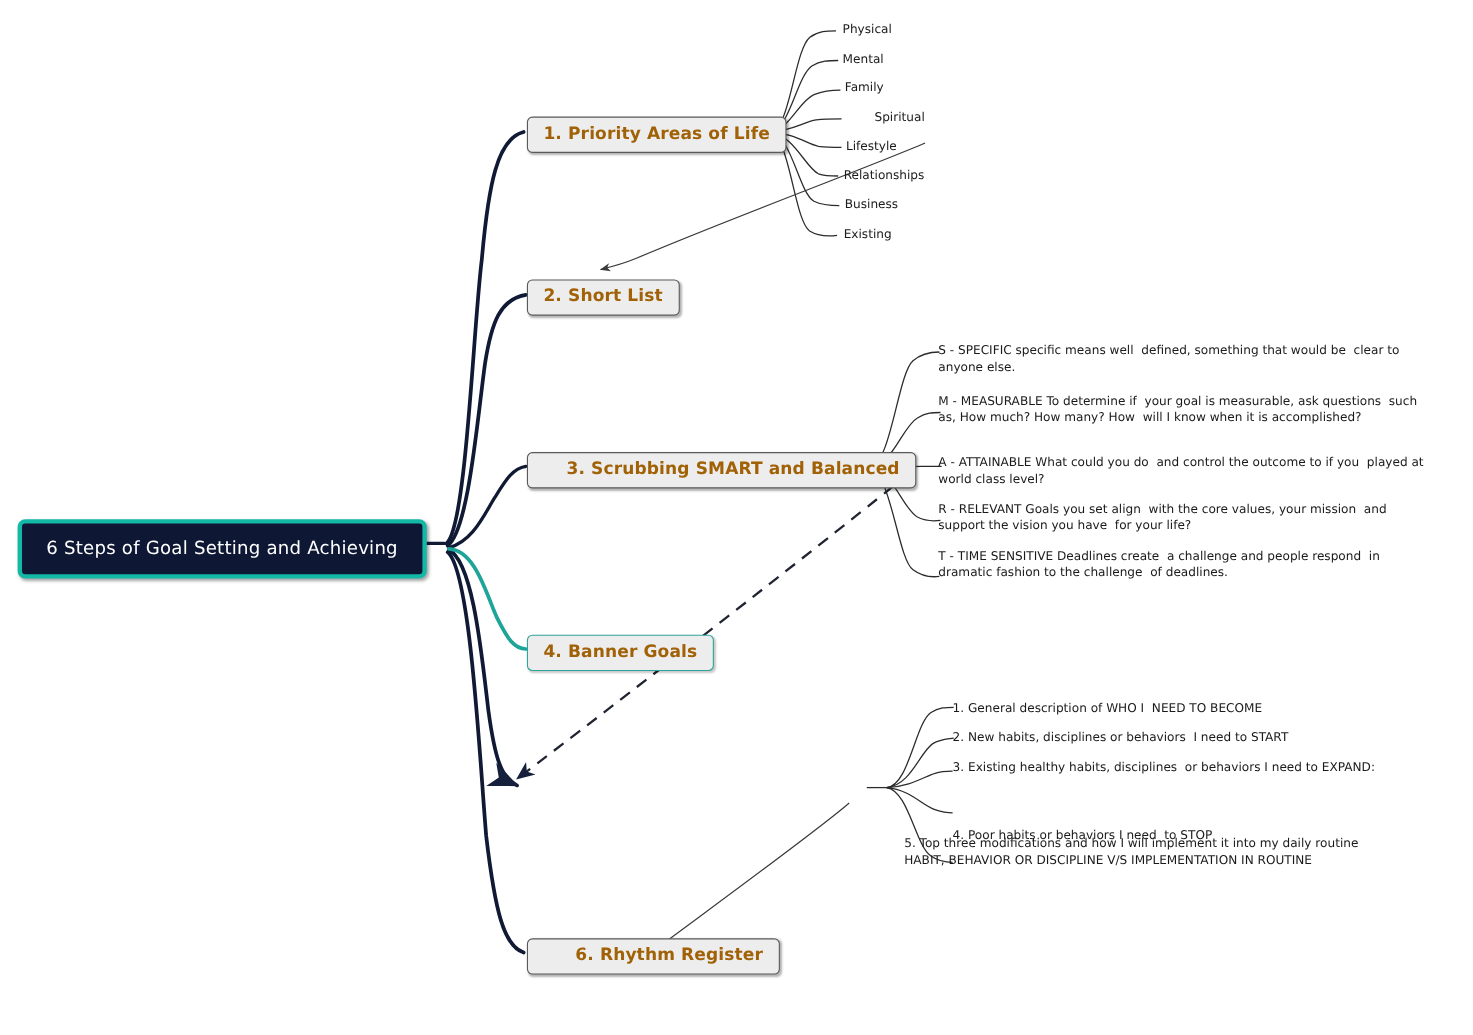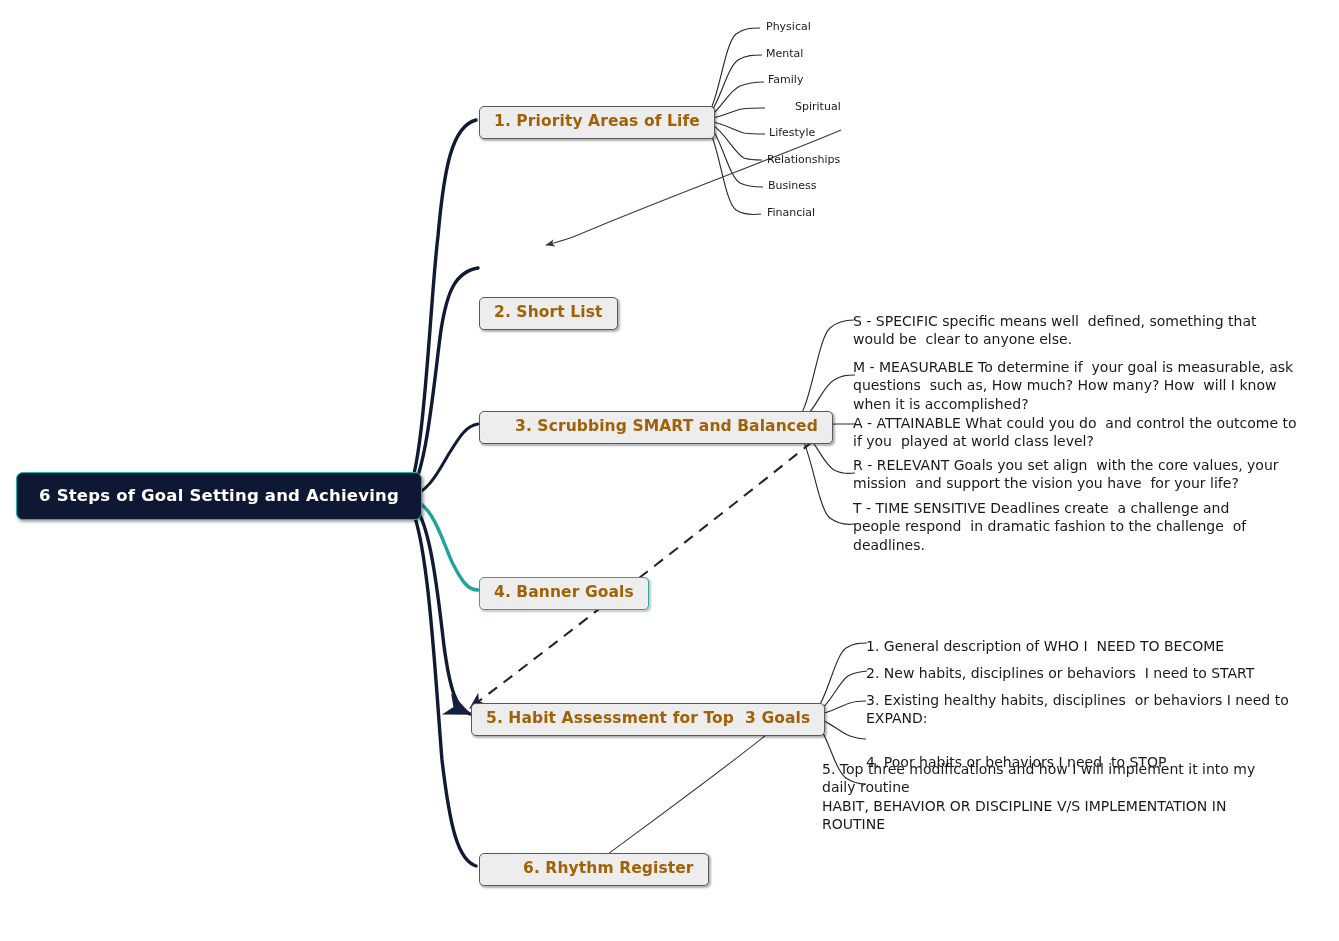--- a/index.html
+++ b/index.html
@@ -43,40 +43,40 @@
     line-height: 1.15;
   }
   .node.teal {
     border-color: #2fa69c;
     box-shadow: 1.5px 1.5px 2px rgba(0,0,0,0.22);
   }
   .root-node {
     position: absolute;
     box-sizing: border-box;
     background: #0e1733;
-    border: 1px solid #14b8a6;
+    border: 4px solid #14b8a6;
     border-radius: 7px;
     color: #ffffff;
-    font-weight: bold;
+    font-weight: normal;
     font-size: 16.5px;
     letter-spacing: 0.2px;
     padding: 13px 22px 14px 22px;
     white-space: pre;
     box-shadow: 1.5px 2px 3px rgba(0,0,0,0.35);
   }
   .leaf {
     position: absolute;
     font-size: 11px;
     color: #1a1a1a;
     white-space: pre;
     line-height: 1.0;
   }
   .para {
     position: absolute;
-    font-size: 14px;
+    font-size: 11px;
     color: #1a1a1a;
     line-height: 1.32;
     white-space: pre-wrap;
   }
 </style>
 </head>
 <body>
 
 <div id="canvas">
 
@@ -145,38 +145,37 @@
 
     <path d="M812,442 C740,500 560,640 470,708" fill="none" stroke="#1f2430" stroke-width="2.1" stroke-dasharray="11,8" marker-end="url(#ahdash)"></path>
 
     <path d="M772,730 C742,756 640,830 592,866 C584,872 578,878 574,884" fill="none" stroke="#3a3a3a" stroke-width="1.1" marker-end="url(#ahthin)"></path>
   </svg>
 
   <div class="root-node" style="left:16px; top:472px;">6 Steps of Goal Setting and Achieving</div>
 
   <div class="node" style="left:479px; top:106px;">1. Priority Areas of Life</div>
 
-  <div class="node" style="left:479px; top:254px;margin-top:43px;">2. Short List</div>
+  <div class="node" style="left:479px; top:254px;">2. Short List</div>
 
   <div class="node" style="left:479px; top:411px;padding-left:35px;">3. Scrubbing SMART and Balanced</div>
 
   <div class="node teal" style="left:479px; top:577px;">4. Banner Goals</div>
 
-  <div class="node" style="left:471px; top:703px;">5. Habit Assessment for Top  3 Goals</div>
 
   <div class="node" style="left:479px; top:853px;padding-left:43px;">6. Rhythm Register</div>
 
   <div class="leaf" style="left:766px; top:21px;">Physical</div>
   <div class="leaf" style="left:766px; top:48px;">Mental</div>
   <div class="leaf" style="left:768px; top:74px;">Family</div>
   <div class="leaf" style="left:795px; top:101px;">Spiritual</div>
   <div class="leaf" style="left:769px; top:127px;">Lifestyle</div>
   <div class="leaf" style="left:767px; top:154px;">Relationships</div>
   <div class="leaf" style="left:768px; top:180px;">Business</div>
-  <div class="leaf" style="left:767px; top:207px;">Financial</div>
+  <div class="leaf" style="left:767px; top:207px;">Existing</div>
 
   <div class="para" style="left:853px; top:312px; width:432px;">S - SPECIFIC specific means well  defined, something that would be  clear to anyone else.</div>
   <div class="para" style="left:853px; top:358px; width:446px;">M - MEASURABLE To determine if  your goal is measurable, ask questions  such as, How much? How many? How  will I know when it is accomplished?</div>
   <div class="para" style="left:853px; top:414px; width:446px;">A - ATTAINABLE What could you do  and control the outcome to if you  played at world class level?</div>
   <div class="para" style="left:853px; top:499px; width:420px;">T - TIME SENSITIVE Deadlines create  a challenge and people respond  in dramatic fashion to the challenge  of deadlines.</div>
   <div class="para" style="left:853px; top:456px; width:450px;">R - RELEVANT Goals you set align  with the core values, your mission  and support the vision you have  for your life?</div>
 
   <div class="para" style="left:866px; top:637px; width:460px;">1. General description of WHO I  NEED TO BECOME</div>
   <div class="para" style="left:866px; top:664px; width:460px;">2. New habits, disciplines or behaviors  I need to START</div>
   <div class="para" style="left:866px; top:691px; width:448px;">3. Existing healthy habits, disciplines  or behaviors I need to EXPAND:</div>

